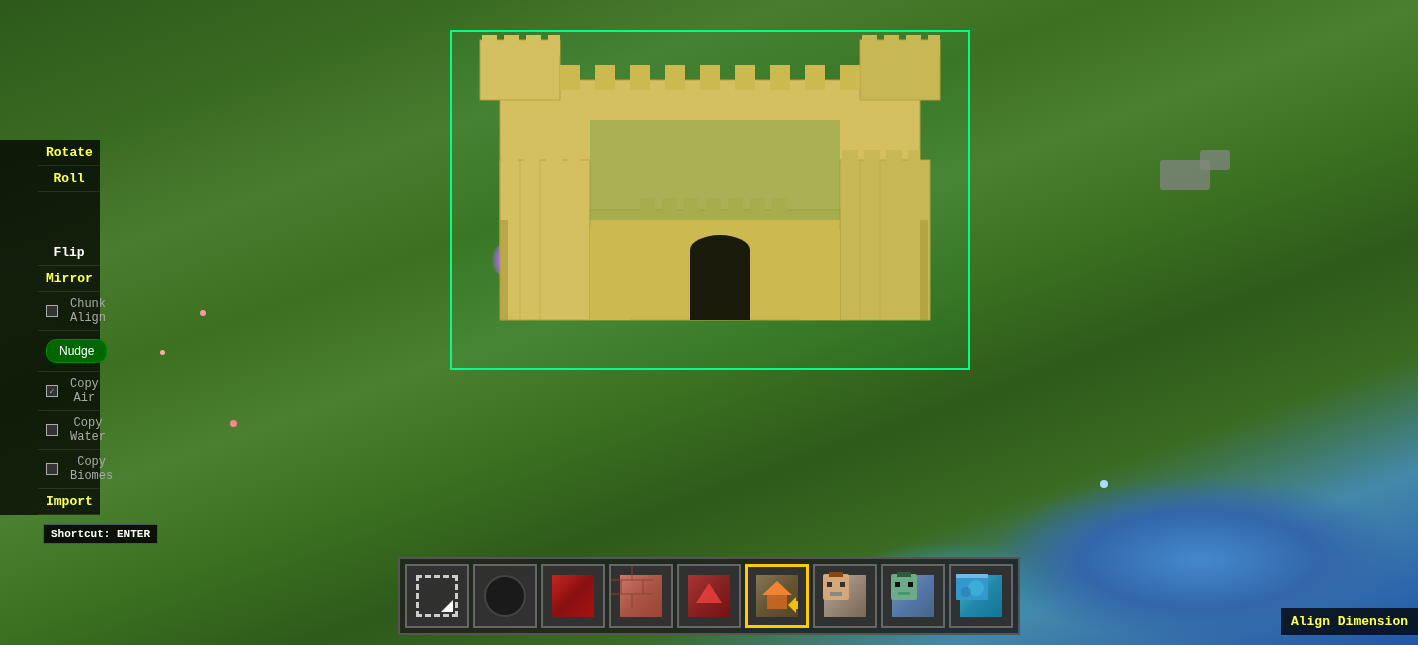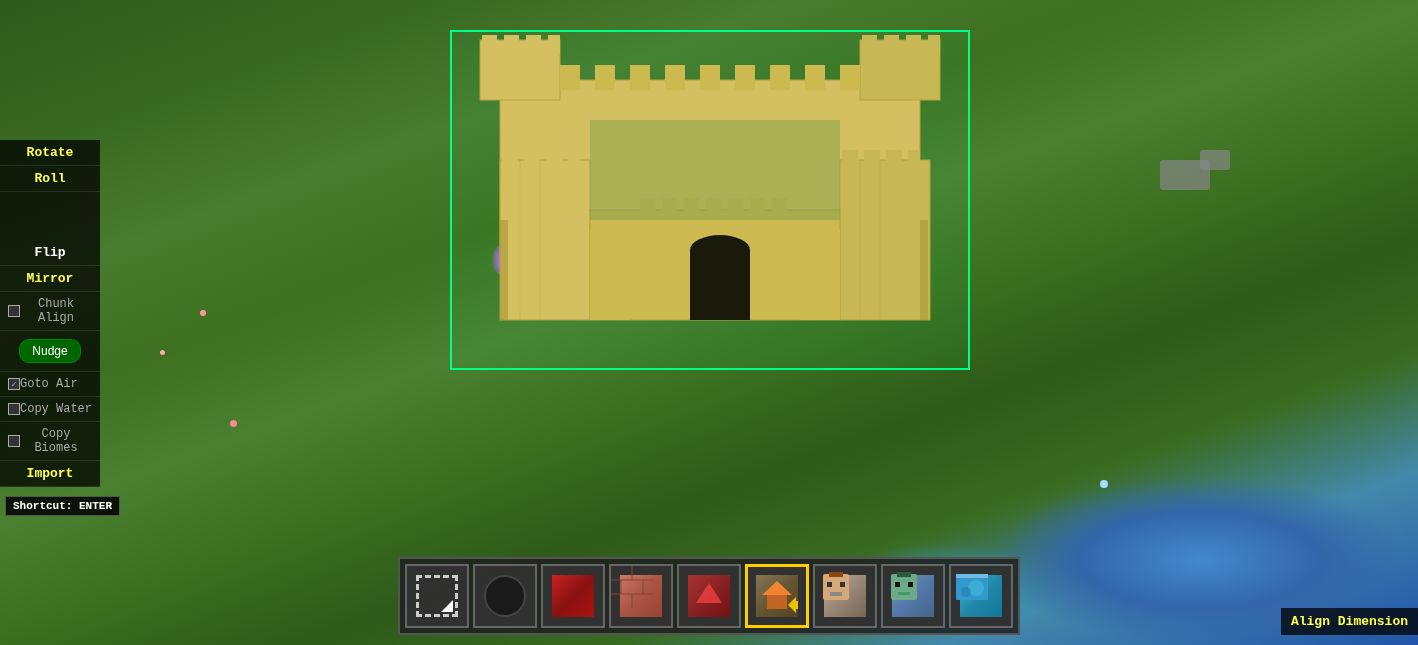--- a/index.html
+++ b/index.html
@@ -99,36 +99,37 @@
     #sidebar {
       position: absolute;
       top: 140px;
       left: 0;
       width: 100px;
       background: rgba(0, 0, 0, 0.75);
       display: flex;
       flex-direction: column;
       gap: 0;
       z-index: 10;
+      padding-left: 38px;
     }
 
     .menu-item {
       padding: 5px 8px;
       cursor: pointer;
       font-size: 13px;
       font-weight: bold;
       color: #FFFF55;
       text-align: center;
       border-bottom: 1px solid rgba(255,255,255,0.1);
       position: relative;
     }
     .menu-item.with-checkbox {
       display: flex;
       align-items: center;
-      gap: 0;
+      gap: 12px;
       color: #AAAAAA;
       font-weight: normal;
       font-size: 12px;
     }
     .menu-checkbox {
       width: 12px;
       height: 12px;
       border: 1px solid #AAAAAA;
       background: #333;
       display: flex;
@@ -405,21 +406,21 @@
     <div class="menu-item" style="color:#FFFF55;">Mirror</div>
     <div class="menu-item with-checkbox">
       <div class="menu-checkbox"></div>
       <span>Chunk Align</span>
     </div>
     <div class="menu-item">
       <button class="nudge-btn">Nudge</button>
     </div>
     <div class="menu-item with-checkbox">
       <div class="menu-checkbox checked"></div>
-      <span>Goto Air</span>
+      <span>Copy Air</span>
     </div>
     <div class="menu-item with-checkbox">
       <div class="menu-checkbox"></div>
       <span>Copy Water</span>
     </div>
     <div class="menu-item with-checkbox">
       <div class="menu-checkbox"></div>
       <span>Copy Biomes</span>
     </div>
     <div class="menu-item" style="position:relative;">

